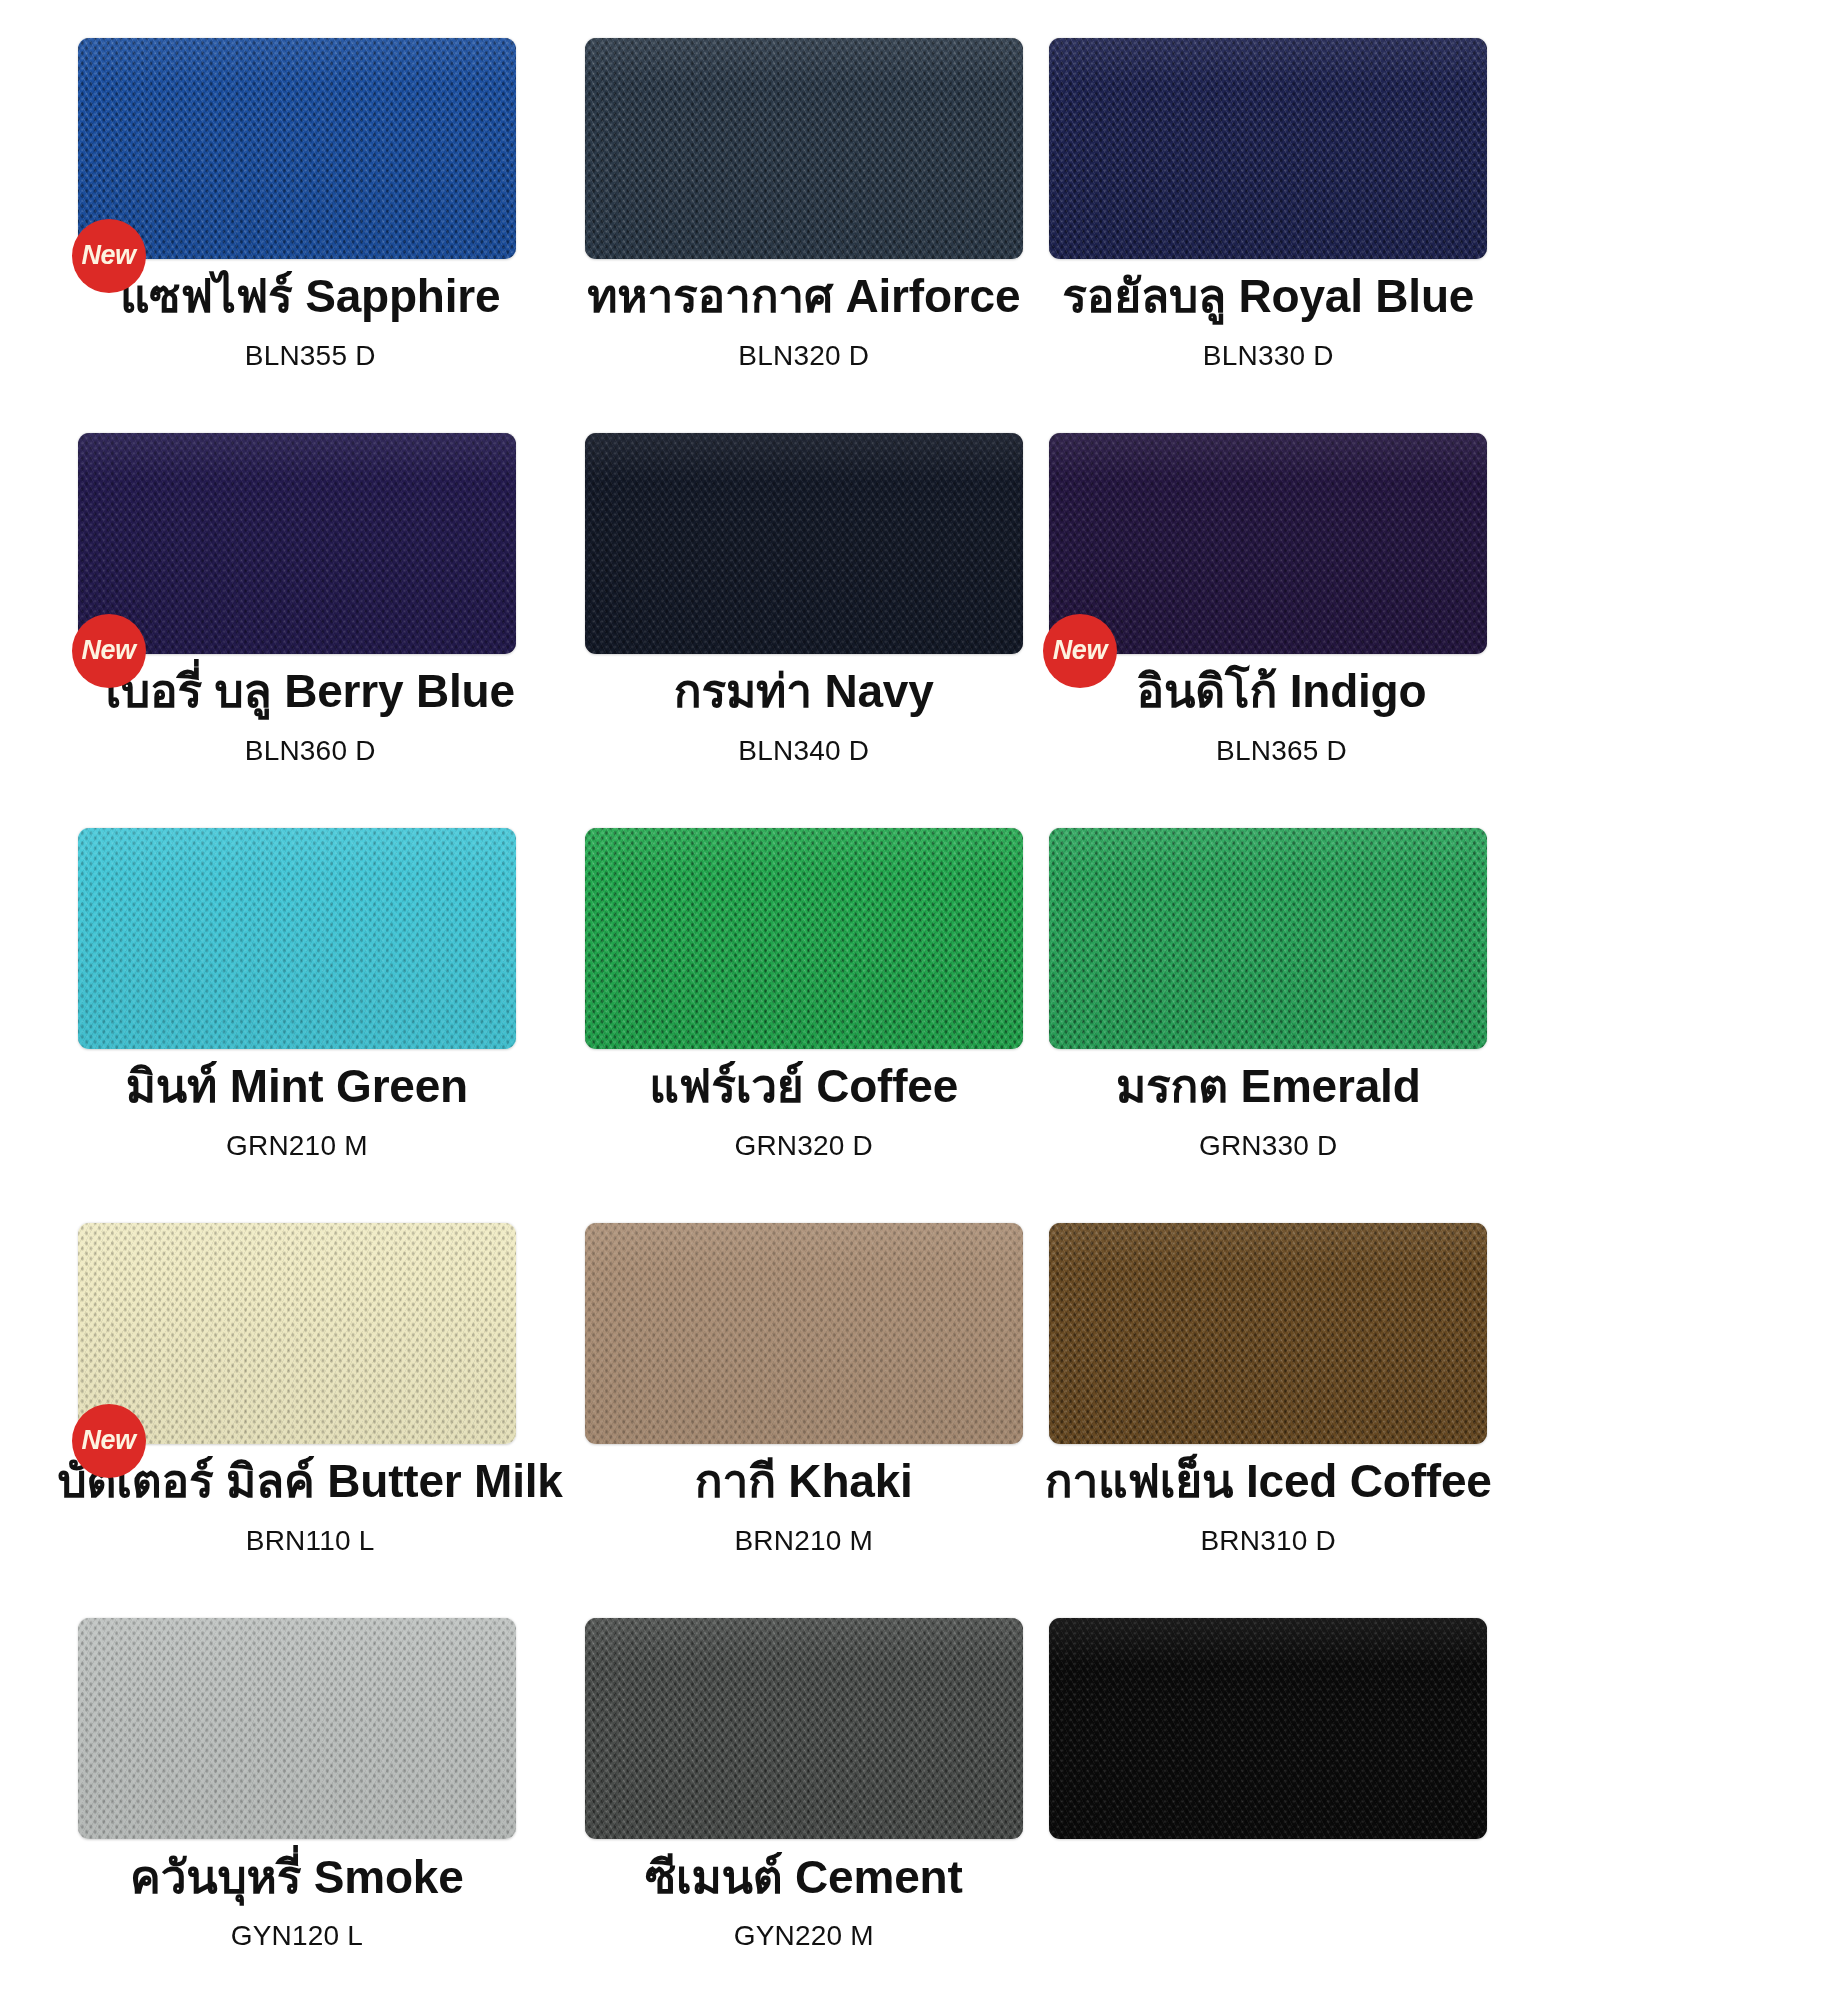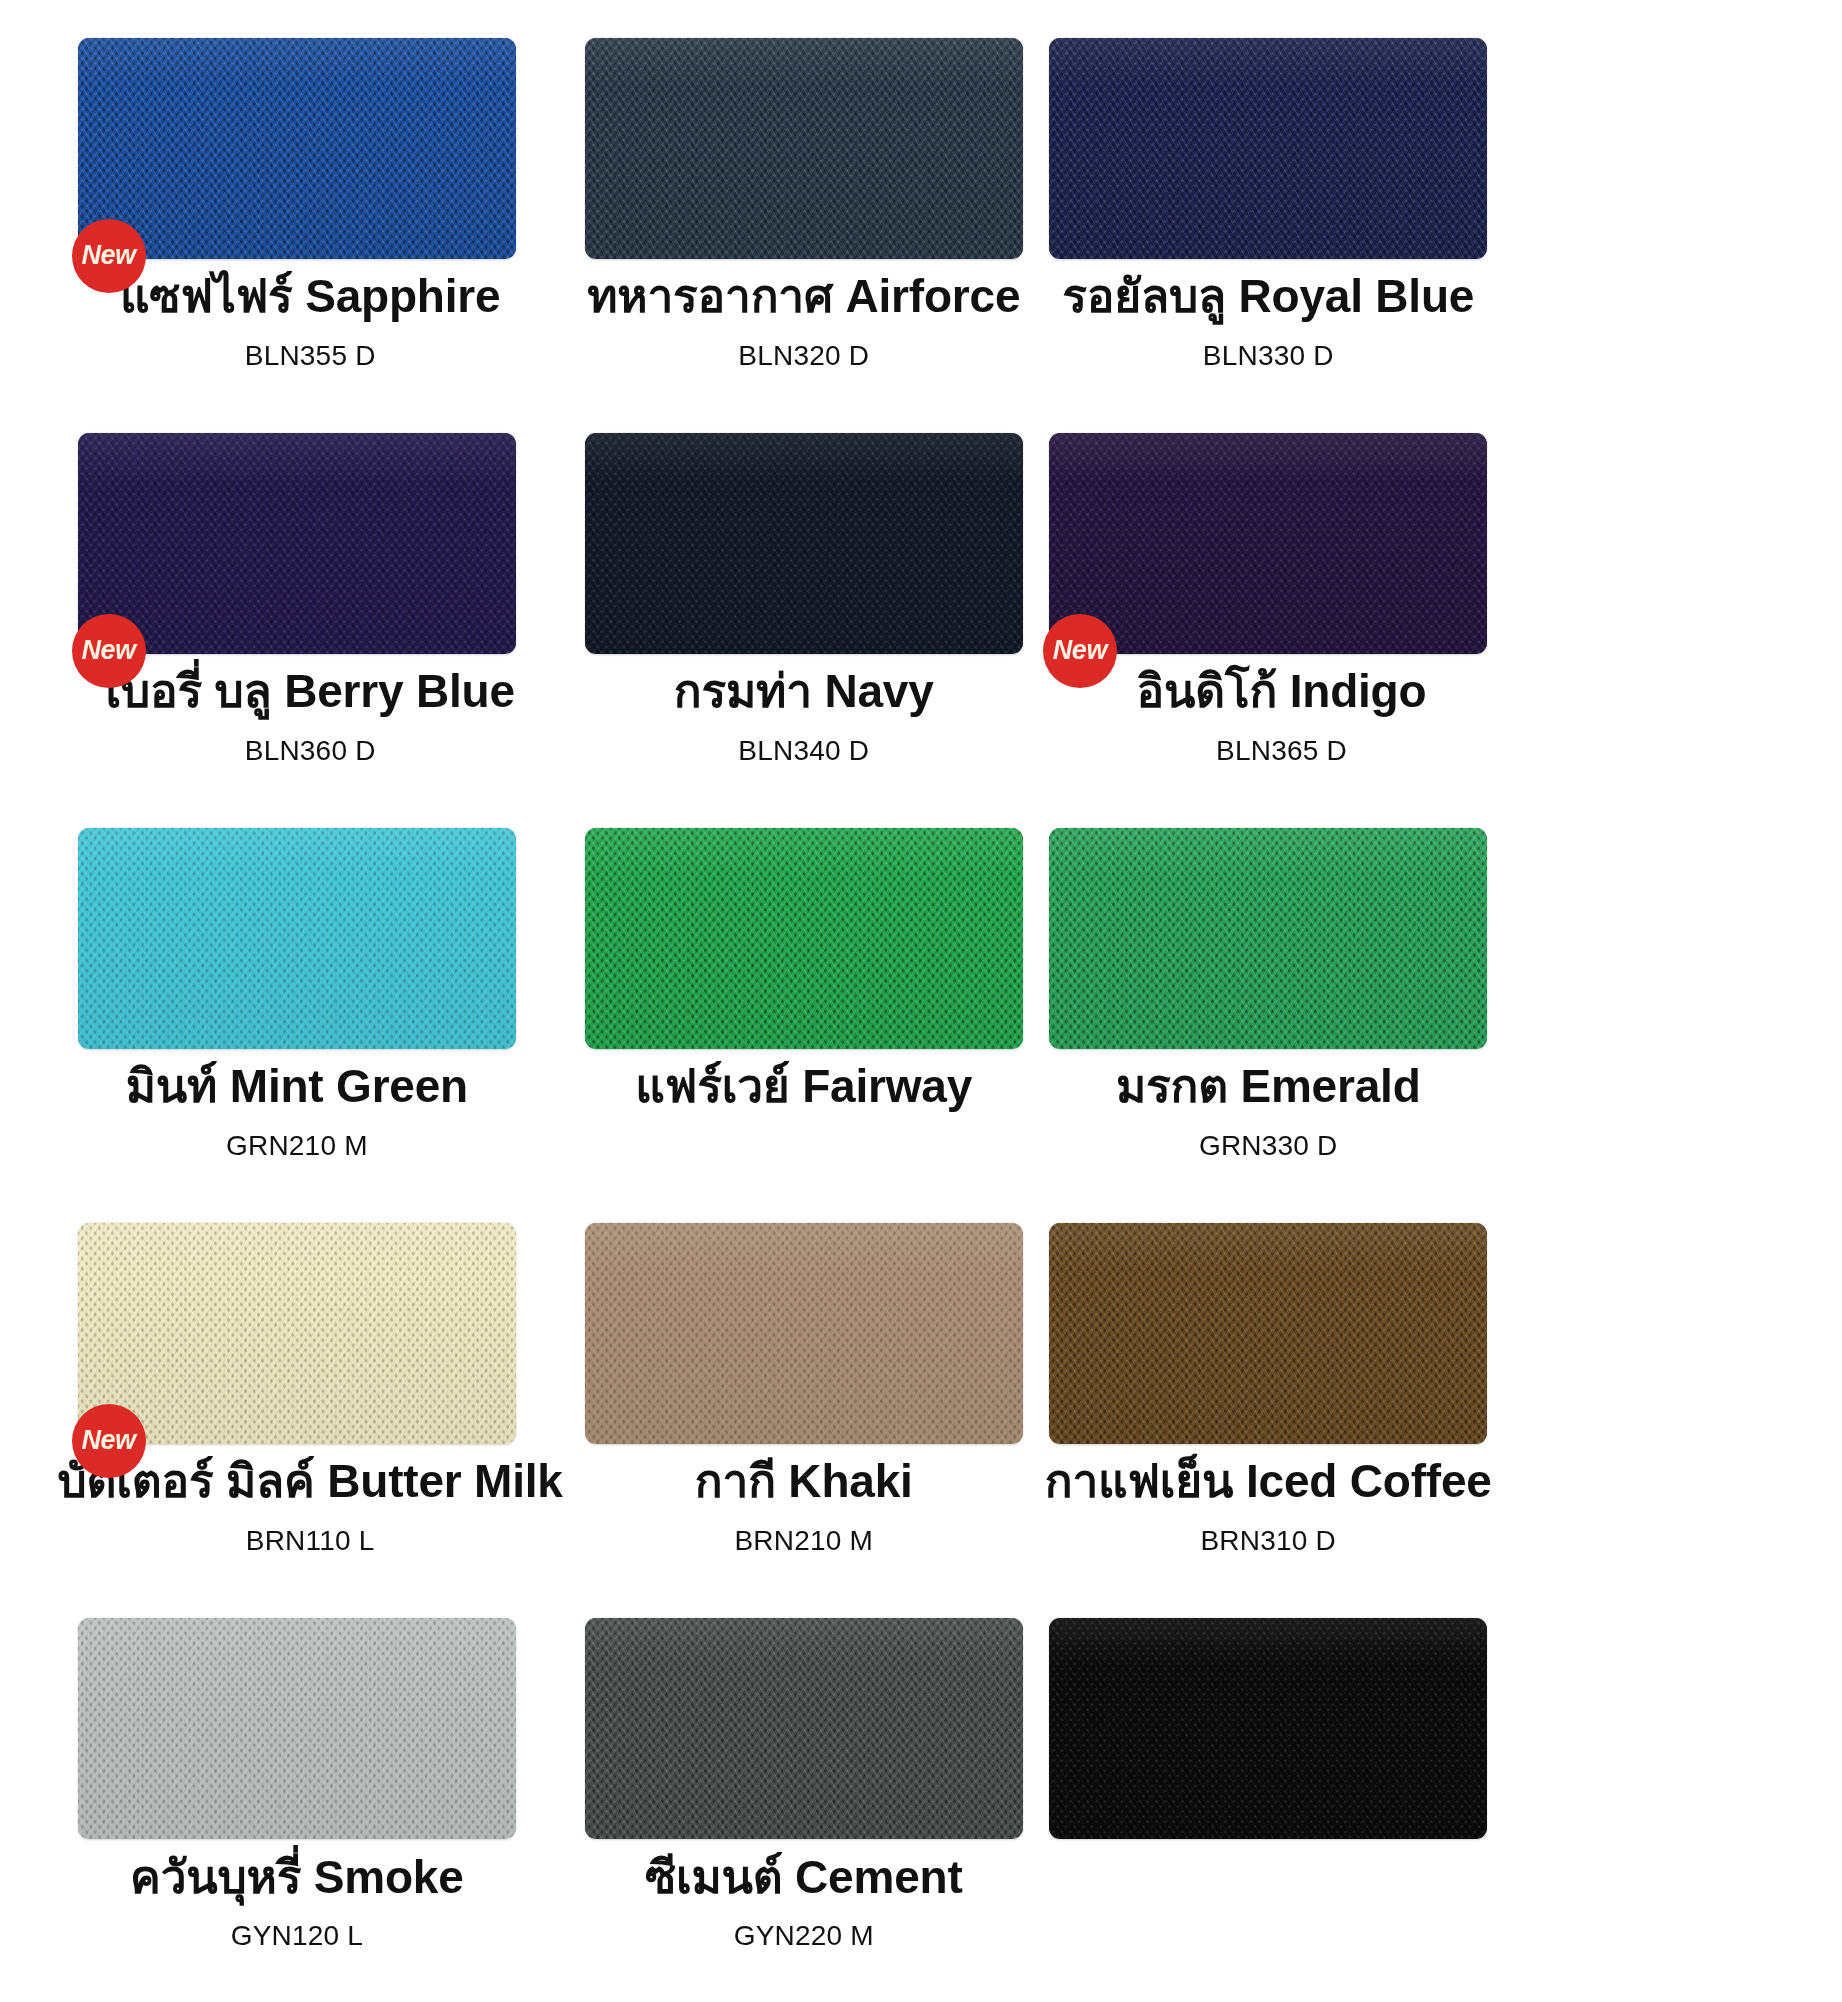--- a/index.html
+++ b/index.html
@@ -258,21 +258,22 @@
     <div class="swatch-cell">
       <div class="chip-wrap">
         <div class="chip mid">
           <div class="chip-base" style="background: rgb(34, 168, 78);"></div>
           <div class="chip-mesh"></div>
           <div class="chip-diag"></div>
           <div class="chip-shade"></div>
         </div>
       </div>
       <div class="caption">
-        <div class="name">แฟร์เวย์ Fairway</div>
+        <div class="name">แฟร์เวย์ Coffee</div>
+        <div class="code">GRN320 D</div>
       </div>
     </div>
     <div class="swatch-cell">
       <div class="chip-wrap">
         <div class="chip mid">
           <div class="chip-base" style="background: rgb(41, 164, 90);"></div>
           <div class="chip-mesh"></div>
           <div class="chip-diag"></div>
           <div class="chip-shade"></div>
         </div>

